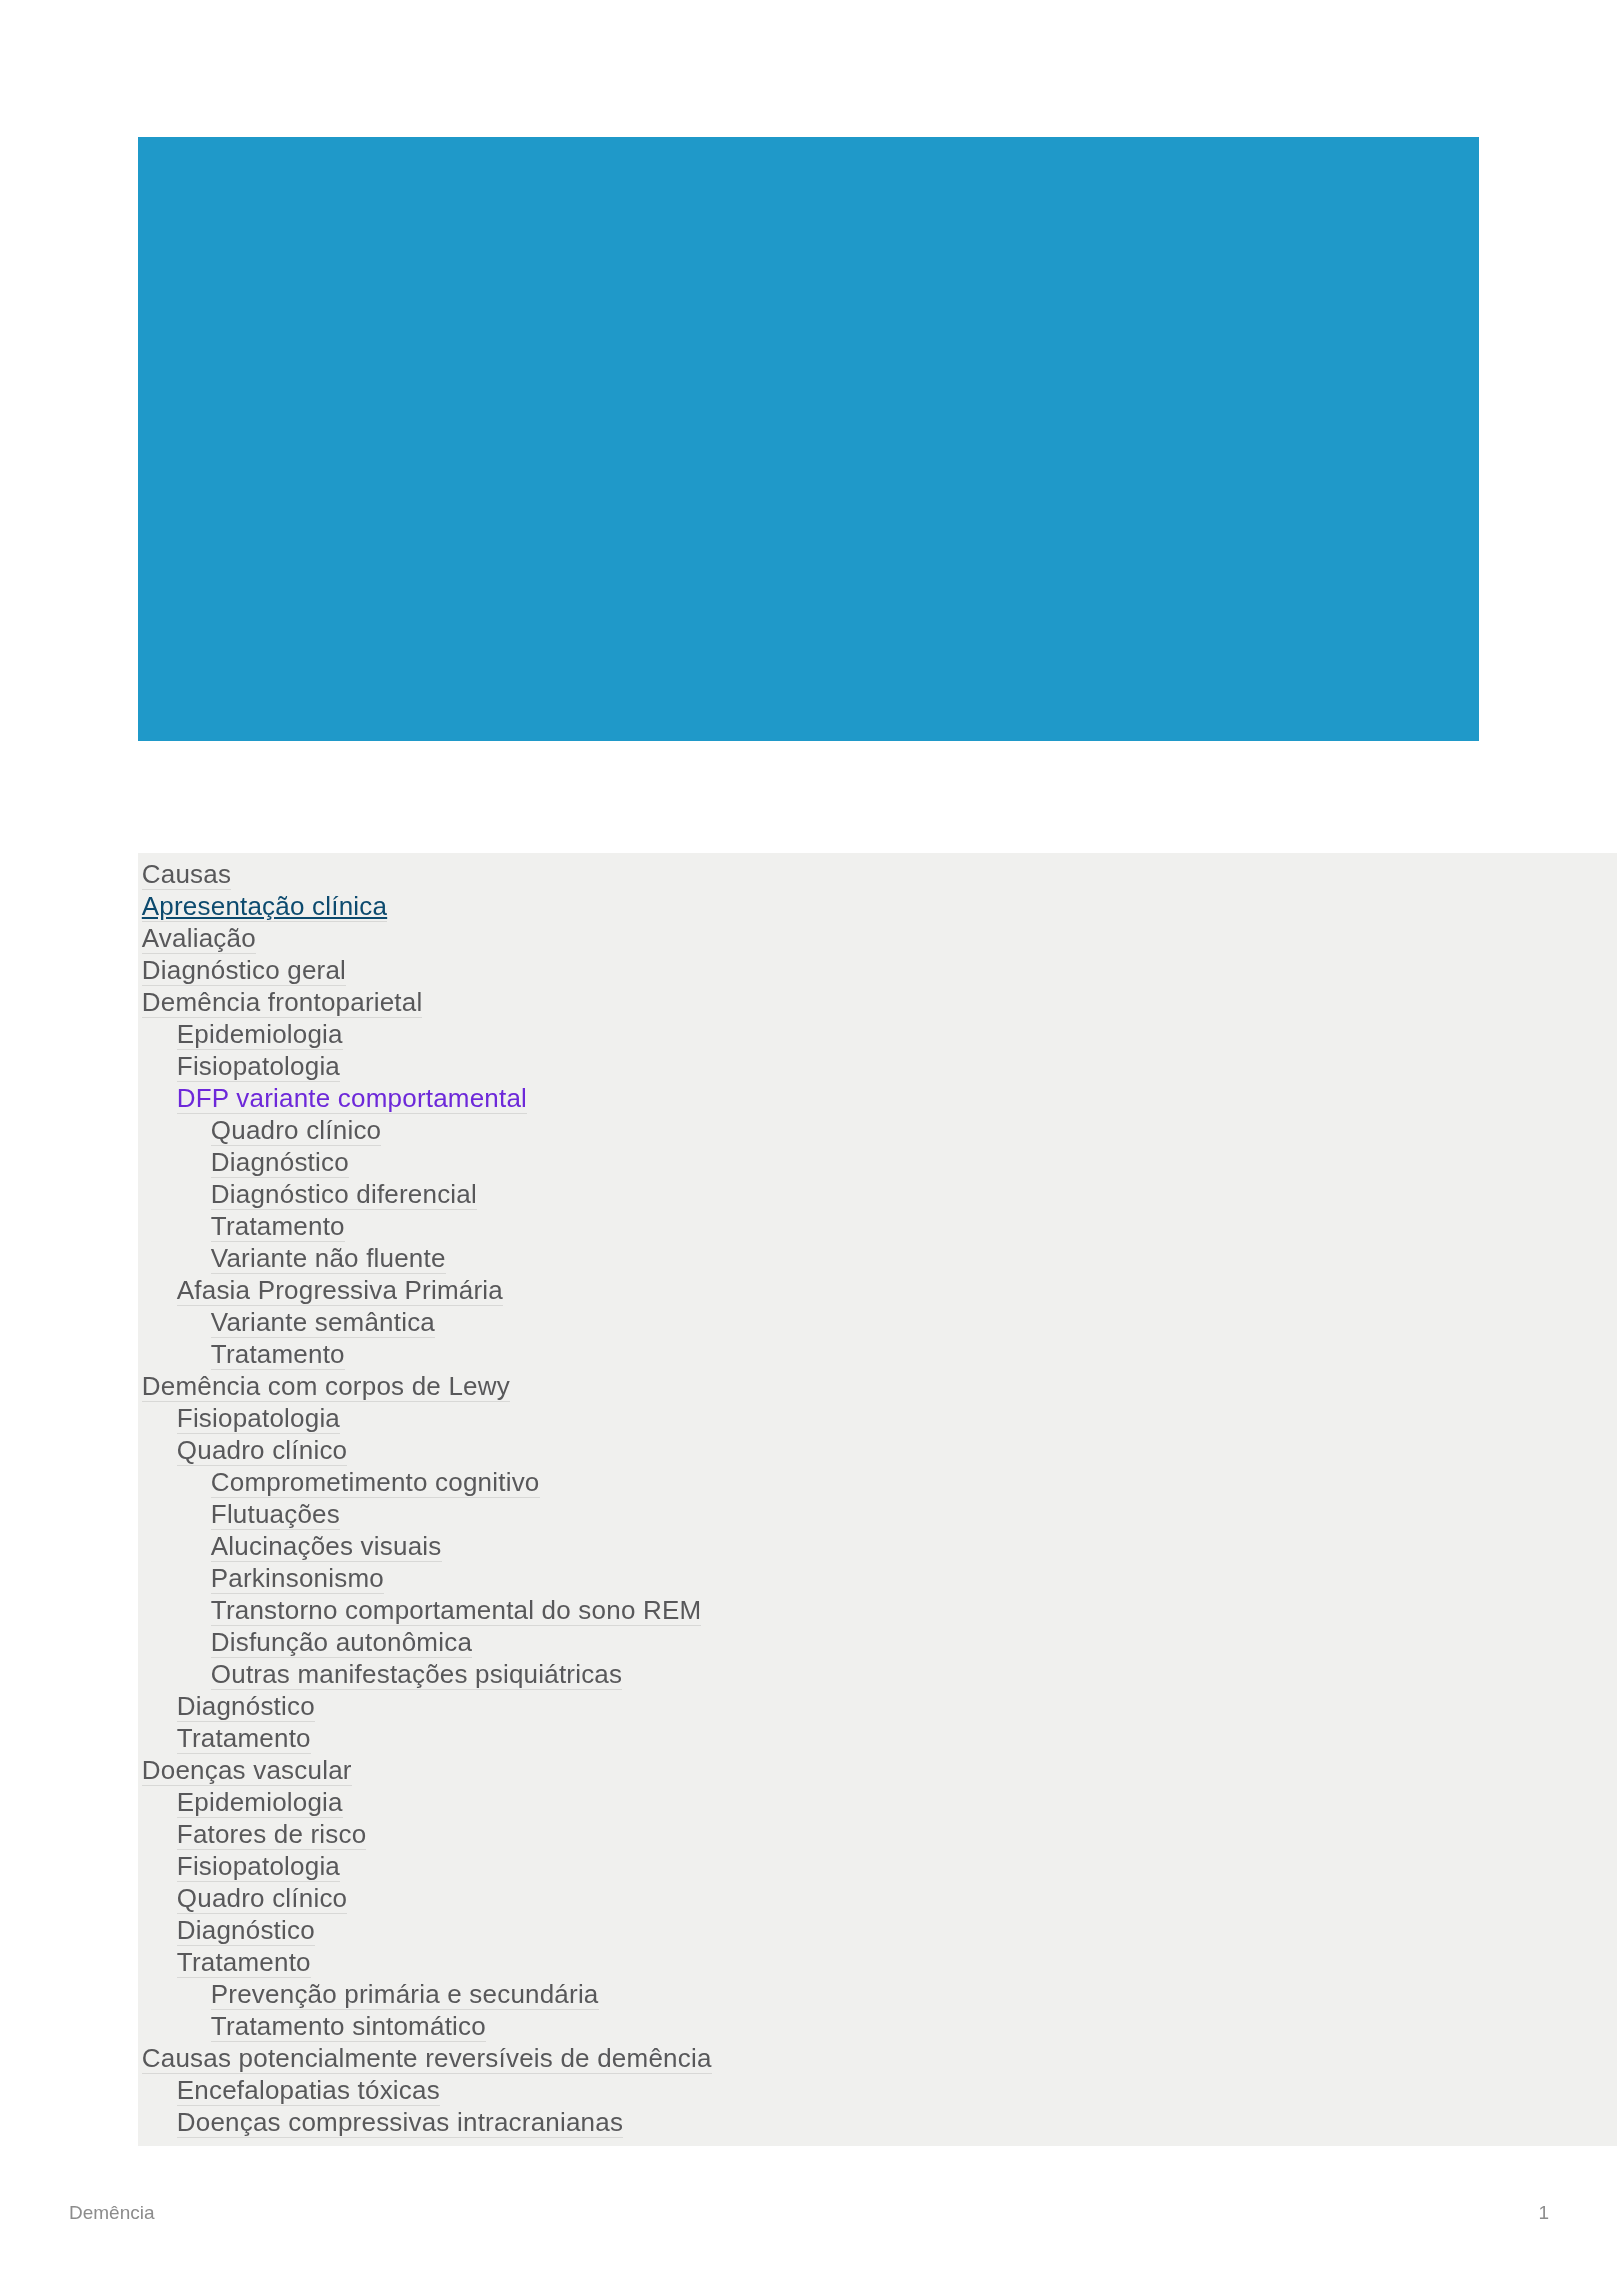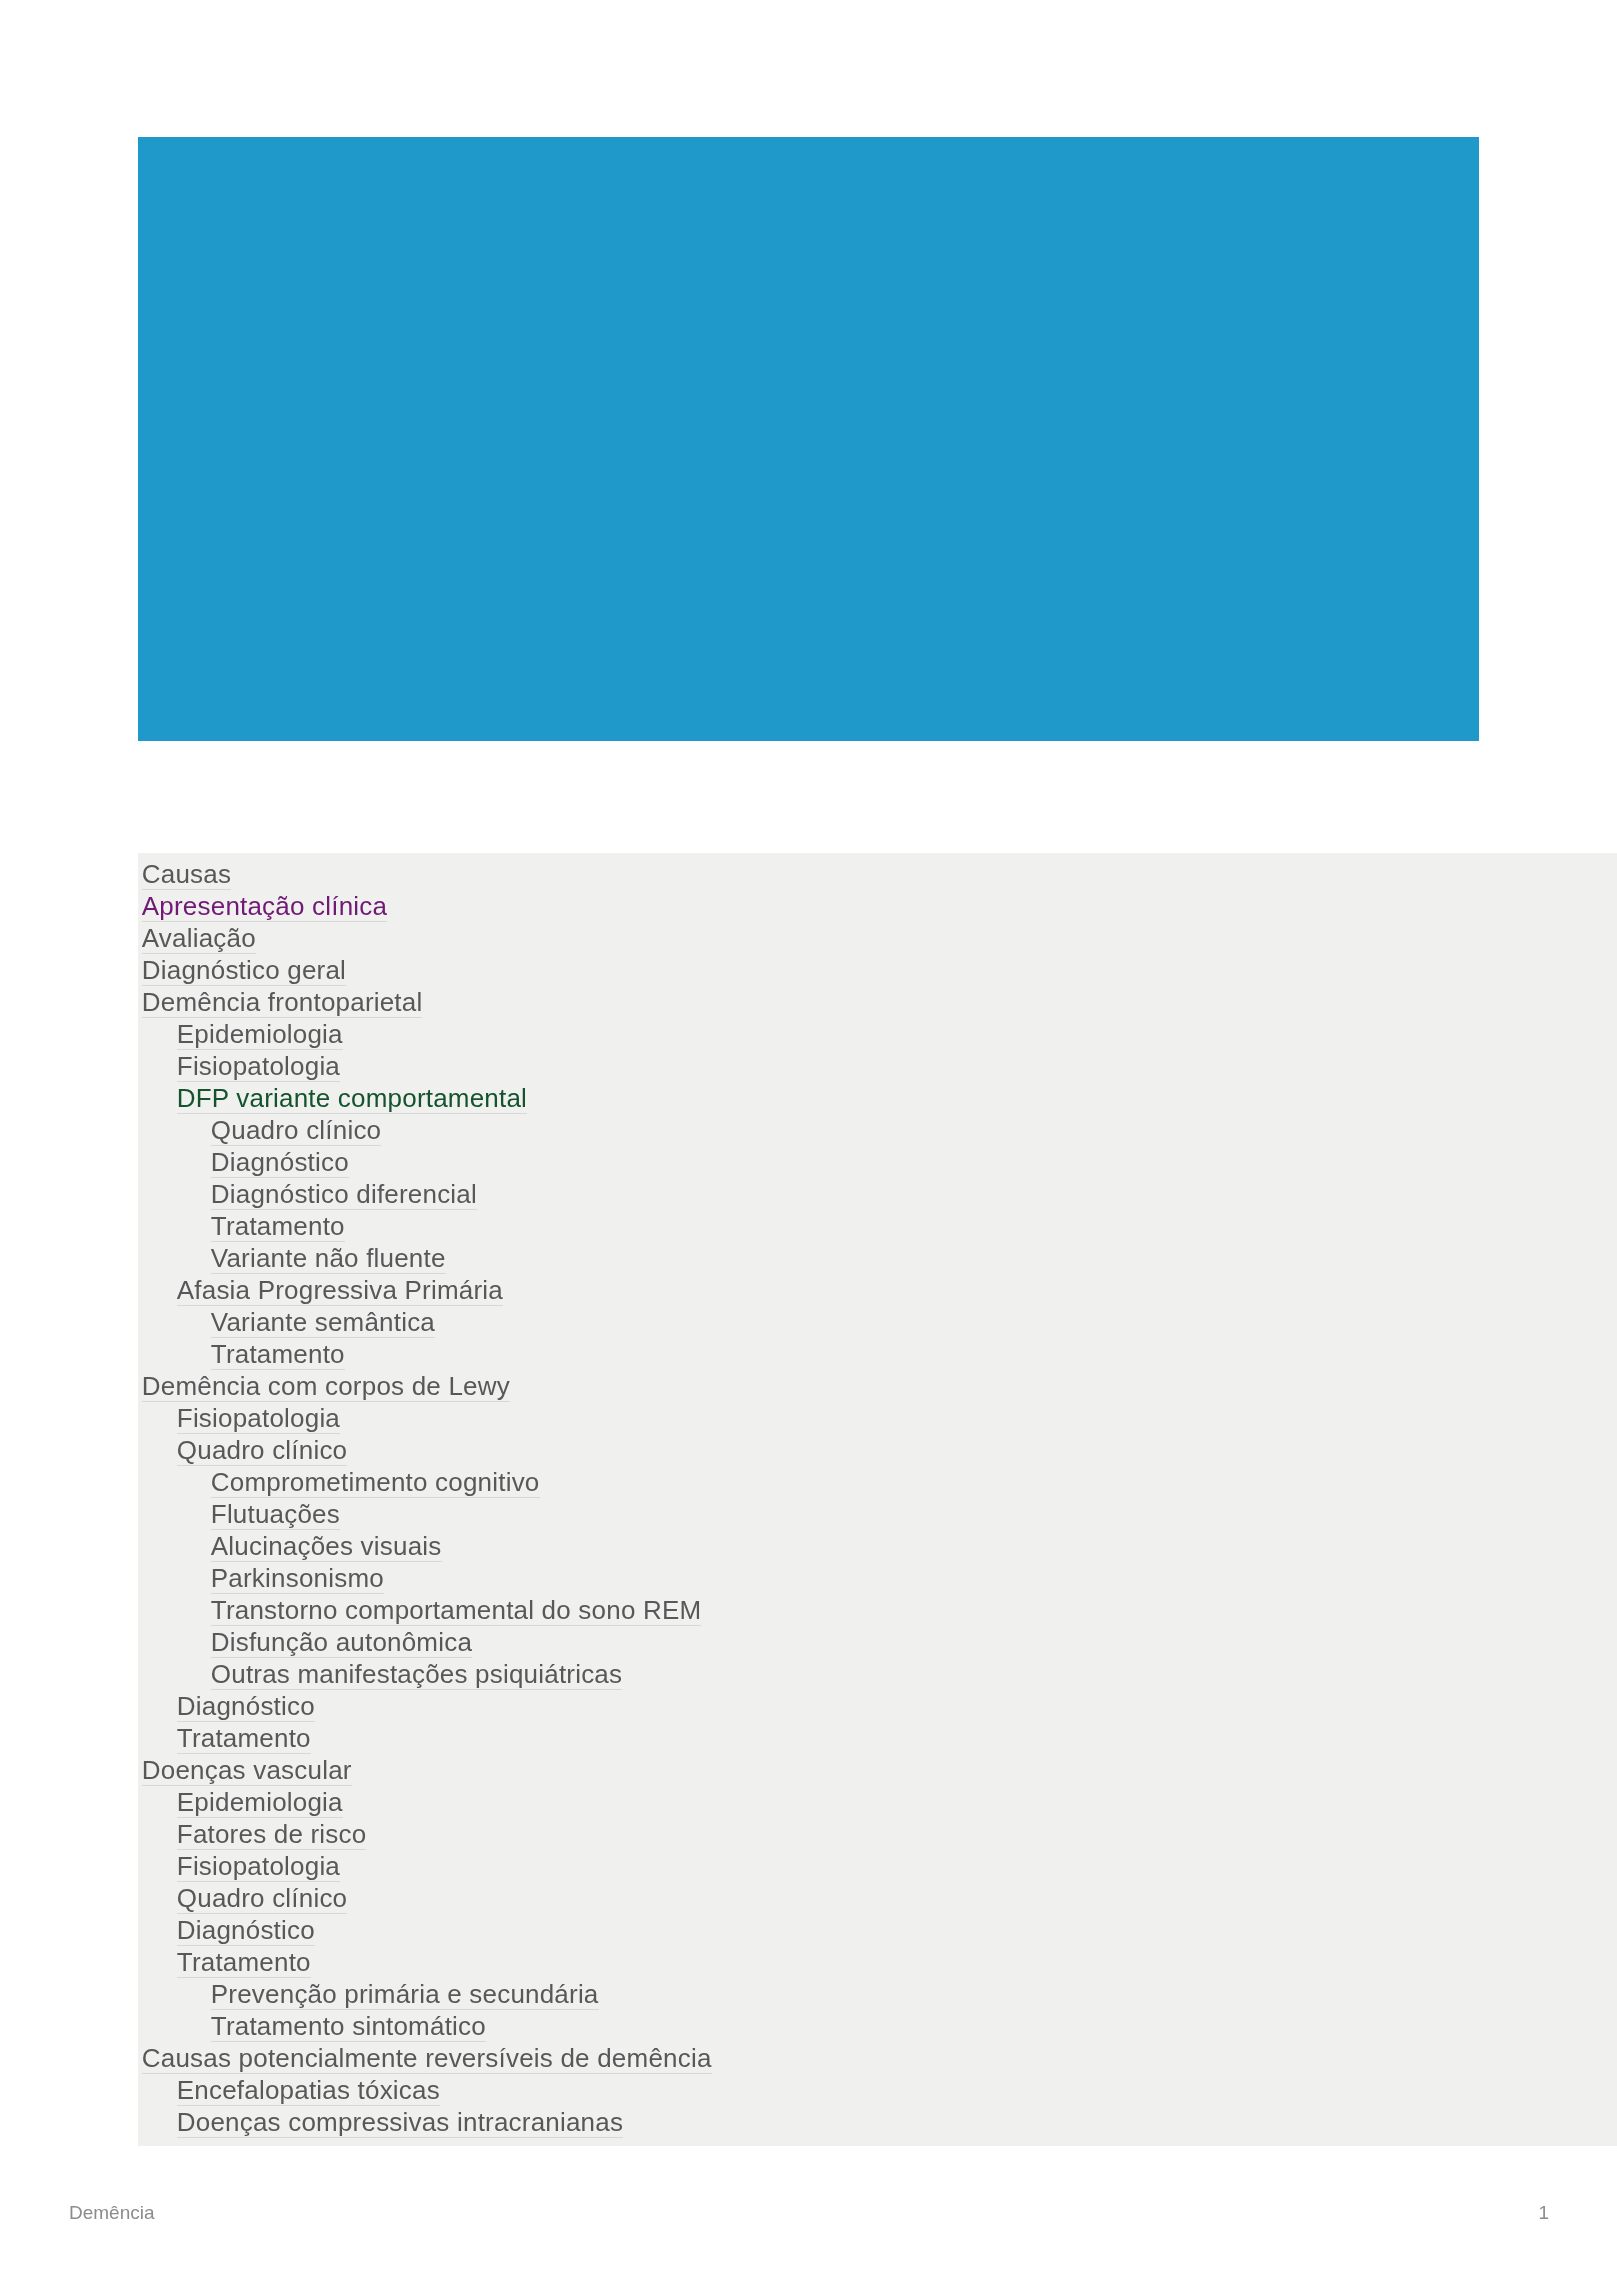--- a/index.html
+++ b/index.html
@@ -66,39 +66,39 @@
 
 <div class="page" style="background: rgb(255, 255, 255);">
 
   <div class="cover" style="background: rgb(31, 153, 201);"></div>
 
   <div class="toc" style="background: rgb(240, 240, 238);">
       <div class="toc-row lv0">
         <span class="toc-link" style="color: rgb(88, 88, 90); border-bottom-color: rgb(216, 216, 214);">Causas</span>
       </div>
       <div class="toc-row lv0">
-        <span class="toc-link" style="color: #701a75; border-bottom-color: rgb(216, 216, 214);">Apresentação clínica</span>
+        <span class="toc-link" style="color: #0c4a6e; border-bottom-color: rgb(216, 216, 214); text-decoration: underline;">Apresentação clínica</span>
       </div>
       <div class="toc-row lv0">
         <span class="toc-link" style="color: rgb(88, 88, 90); border-bottom-color: rgb(216, 216, 214);">Avaliação</span>
       </div>
       <div class="toc-row lv0">
         <span class="toc-link" style="color: rgb(88, 88, 90); border-bottom-color: rgb(216, 216, 214);">Diagnóstico geral</span>
       </div>
       <div class="toc-row lv0">
         <span class="toc-link" style="color: rgb(88, 88, 90); border-bottom-color: rgb(216, 216, 214);">Demência frontoparietal</span>
       </div>
       <div class="toc-row lv1">
         <span class="toc-link" style="color: rgb(88, 88, 90); border-bottom-color: rgb(216, 216, 214);">Epidemiologia</span>
       </div>
       <div class="toc-row lv1">
         <span class="toc-link" style="color: rgb(88, 88, 90); border-bottom-color: rgb(216, 216, 214);">Fisiopatologia</span>
       </div>
       <div class="toc-row lv1">
-        <span class="toc-link" style="color: #14532d; border-bottom-color: rgb(216, 216, 214);">DFP variante comportamental</span>
+        <span class="toc-link" style="color: #6d28d9; border-bottom-color: rgb(216, 216, 214);">DFP variante comportamental</span>
       </div>
       <div class="toc-row lv2">
         <span class="toc-link" style="color: rgb(88, 88, 90); border-bottom-color: rgb(216, 216, 214);">Quadro clínico</span>
       </div>
       <div class="toc-row lv2">
         <span class="toc-link" style="color: rgb(88, 88, 90); border-bottom-color: rgb(216, 216, 214);">Diagnóstico</span>
       </div>
       <div class="toc-row lv2">
         <span class="toc-link" style="color: rgb(88, 88, 90); border-bottom-color: rgb(216, 216, 214);">Diagnóstico diferencial</span>
       </div>

